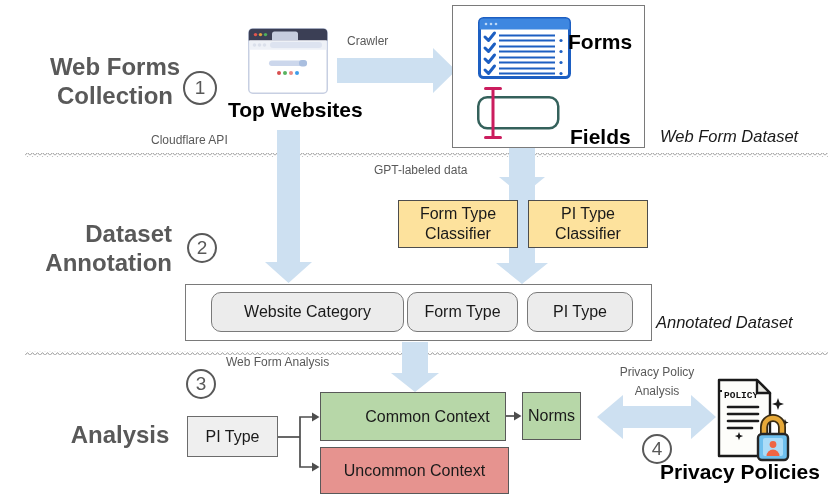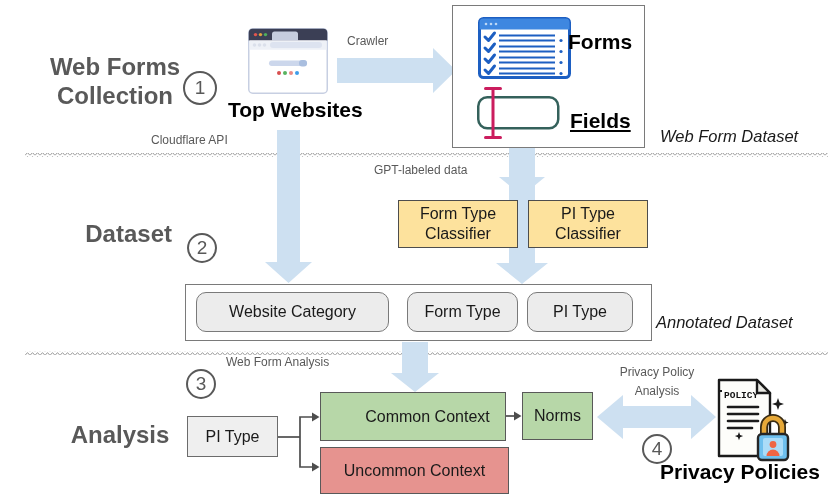--- a/index.html
+++ b/index.html
@@ -133,56 +133,57 @@
   <div class="abs boldlabel" style="left:568px;top:30px;">Forms</div>
 
   <svg class="abs" style="left:476px;top:85px;" width="100" height="56" viewBox="0 0 100 56">
     <rect x="2.25" y="12.25" width="80" height="31" rx="9" fill="#ffffff" stroke="#34615b" stroke-width="2.5"></rect>
     <g stroke="#cb1d5e" stroke-width="3" stroke-linecap="round">
       <line x1="17" y1="3.5" x2="17" y2="52.5"></line>
       <line x1="9.5" y1="3.5" x2="24.5" y2="3.5"></line>
       <line x1="9.5" y1="52.5" x2="24.5" y2="52.5"></line>
     </g>
   </svg>
-  <div class="abs boldlabel" style="left:570px;top:109px;text-decoration:underline;">Fields</div>
+  <div class="abs boldlabel" style="left:570px;top:125px;">Fields</div>
 
   <div class="abs italiclabel" style="left:660px;top:127px;">Web Form Dataset</div>
 
   <div class="abs heading right" style="left:0px;top:219px;width:172px;">
     <span>Dataset</span><br>
+    <span>Annotation</span>
   </div>
   <div class="stepcircle" style="left:187px;top:233px;">2</div>
 
   <div class="abs graylabel" style="left:374px;top:163px;">GPT-labeled data</div>
 
   <div class="abs dbox yellow" style="left:398px;top:200px;width:120px;height:48px;">
     <span><span>Form Type</span><br>
     <span>Classifier</span></span>
   </div>
   <div class="abs dbox yellow" style="left:528px;top:200px;width:120px;height:48px;">
     <span><span>PI Type</span><br>
     <span>Classifier</span></span>
   </div>
 
   <div class="abs dbox container-box" style="left:185px;top:284px;width:467px;height:57px;"></div>
-  <div class="abs dbox graypill" style="left:196px;top:292px;width:193px;height:40px;">Website Category</div>
+  <div class="abs dbox graypill" style="left:211px;top:292px;width:193px;height:40px;">Website Category</div>
   <div class="abs dbox graypill" style="left:407px;top:292px;width:111px;height:40px;">Form Type</div>
   <div class="abs dbox graypill" style="left:527px;top:292px;width:106px;height:40px;">PI Type</div>
 
   <div class="abs italiclabel" style="left:656px;top:313px;">Annotated Dataset</div>
 
   <div class="abs heading" style="left:20px;top:420px;width:200px;">Analysis</div>
   <div class="stepcircle" style="left:186px;top:369px;">3</div>
 
   <div class="abs graylabel" style="left:226px;top:355px;">Web Form Analysis</div>
 
   <div class="abs dbox" style="left:187px;top:416px;width:91px;height:41px;background:#efefef;border:1.5px solid #6b6b6b;">PI Type</div>
   <div class="abs dbox green" style="left:320px;top:392px;width:186px;height:49px;padding-left:29px;">Common Context</div>
   <div class="abs dbox red" style="left:320px;top:447px;width:189px;height:47px;">Uncommon Context</div>
-  <div class="abs dbox green" style="left:522px;top:392px;width:71px;height:48px;">Norms</div>
+  <div class="abs dbox green" style="left:522px;top:392px;width:59px;height:48px;">Norms</div>
 
   <div class="abs graylabel ctr" style="left:590px;top:363px;width:134px;white-space:normal;line-height:19px;">
     <span>Privacy Policy</span><br>
     <span>Analysis</span>
   </div>
   <div class="stepcircle" style="left:642px;top:434px;">4</div>
 
   <svg class="abs" style="left:714px;top:377px;" width="78" height="86" viewBox="0 0 78 86">
     <path d="M5,3 h38 l13,13 v63 h-51 z" fill="#fdfdfa" stroke="#1a1a1a" stroke-width="2.4" stroke-linejoin="round"></path>
     <path d="M43,3 l13,13 h-13 z" fill="#e9e9e3" stroke="#1a1a1a" stroke-width="2.4" stroke-linejoin="round"></path>

